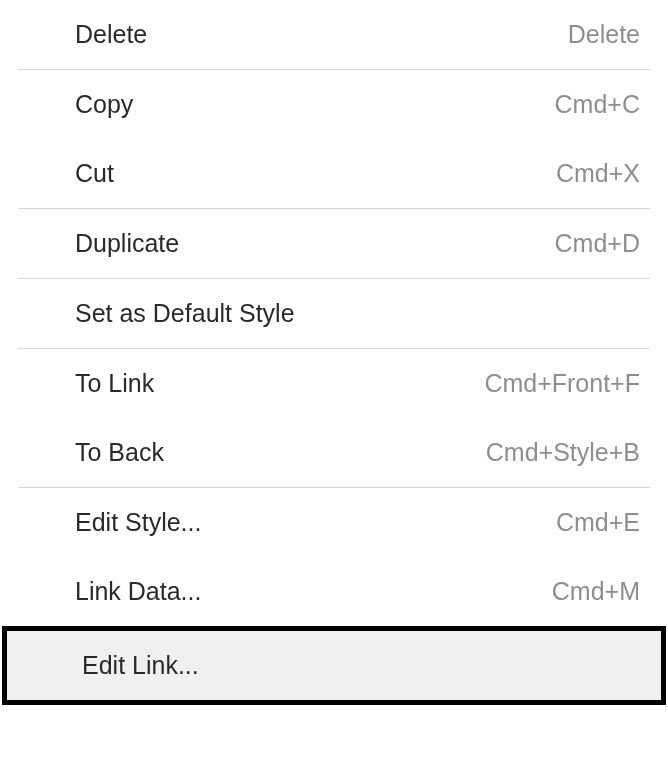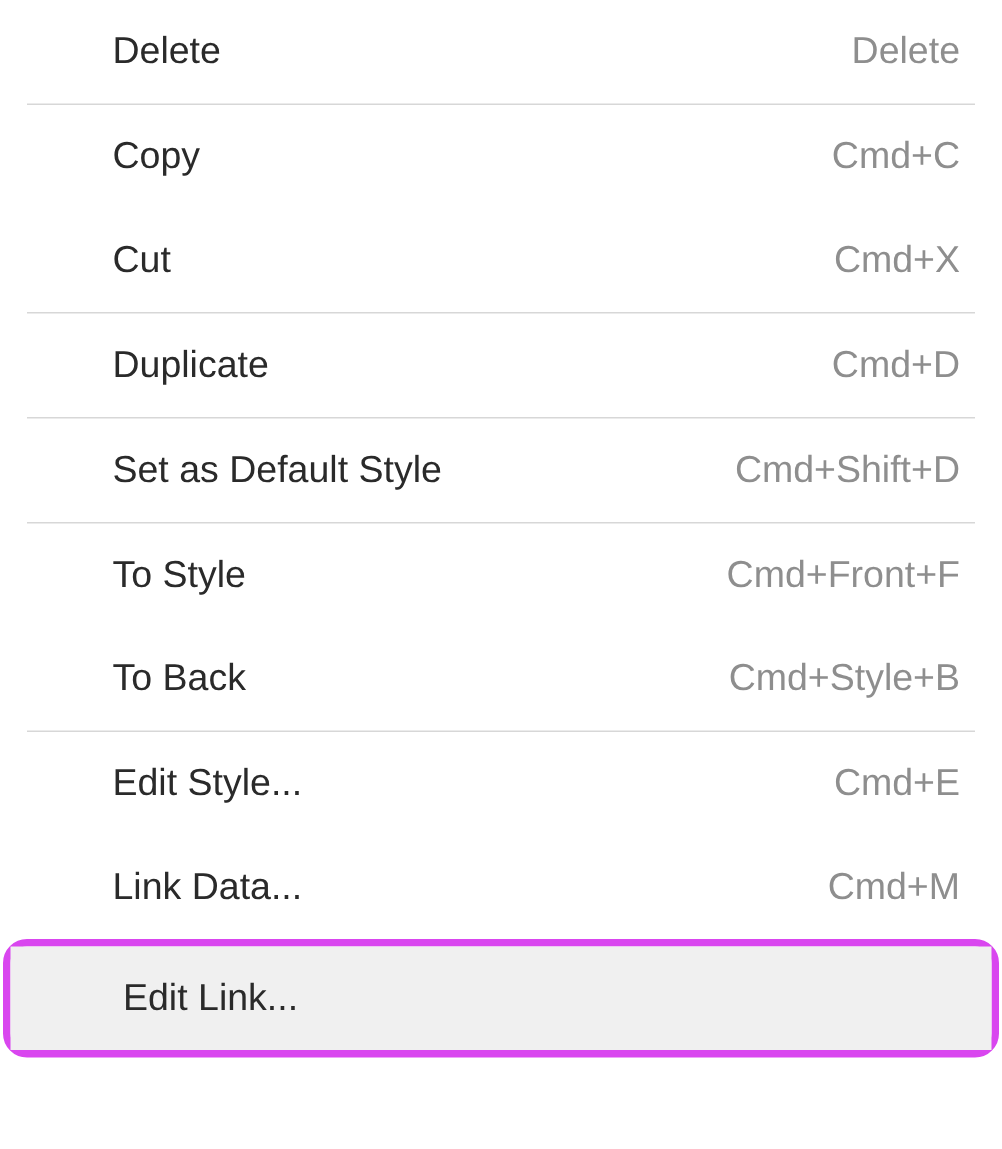--- a/index.html
+++ b/index.html
@@ -35,22 +35,22 @@
     }
     .divider {
       height: 1px;
       background: #d7d7d7;
       margin: 0 18px;
     }
     .highlighted {
       background: #f0f0f0;
     }
     .highlight-border {
-      border: 5px solid #d946ef;
-      border-radius: 16px;
+      border: 5px solid #000000;
+      border-radius: 0;
       margin: 0 2px;
     }
   </style>
 </head>
 <body>
 
 <div class="menu">
 
   <div class="menu-item">
     <span class="menu-item-label">Delete</span>
@@ -73,27 +73,26 @@
 
   <div class="menu-item">
     <span class="menu-item-label">Duplicate</span>
     <span class="menu-item-shortcut">Cmd+D</span>
   </div>
 
   <div class="divider"></div>
 
   <div class="menu-item">
     <span class="menu-item-label">Set as Default Style</span>
-    <span class="menu-item-shortcut">Cmd+Shift+D</span>
   </div>
 
   <div class="divider"></div>
 
   <div class="menu-item">
-    <span class="menu-item-label">To Style</span>
+    <span class="menu-item-label">To Link</span>
     <span class="menu-item-shortcut">Cmd+Front+F</span>
   </div>
 
   <div class="menu-item">
     <span class="menu-item-label">To Back</span>
     <span class="menu-item-shortcut">Cmd+Style+B</span>
   </div>
 
   <div class="divider"></div>
 

